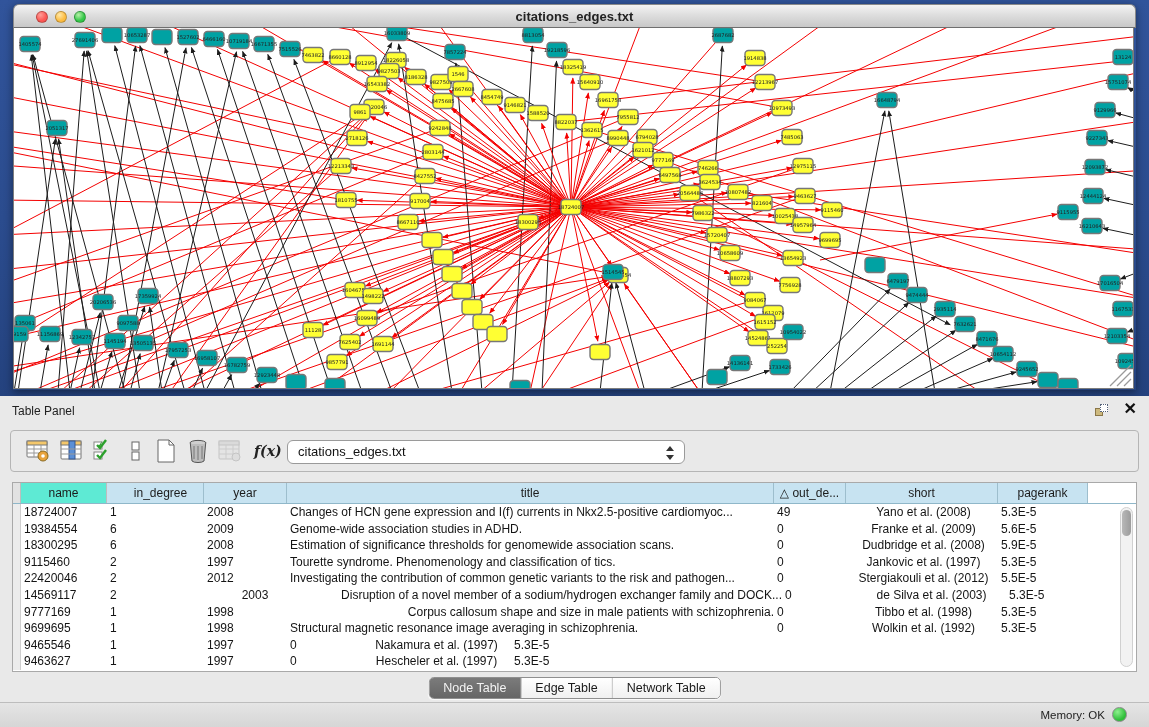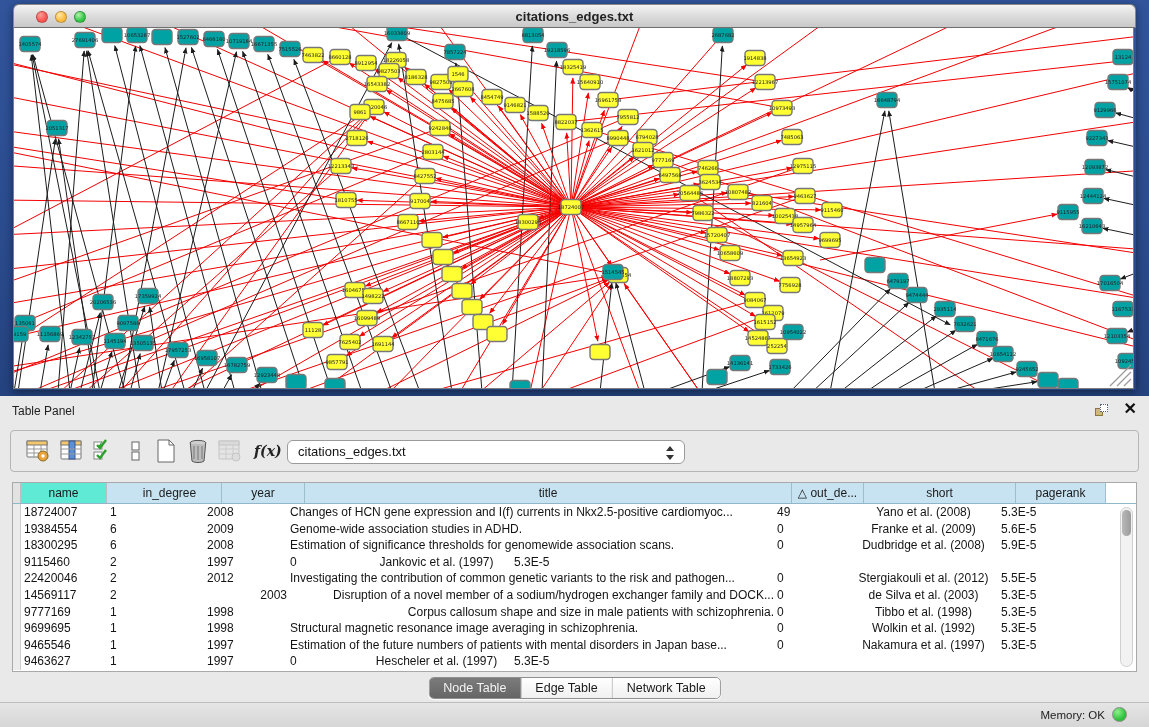--- a/index.html
+++ b/index.html
@@ -628,21 +628,21 @@
             <span class="up"></span>
             <span class="dn"></span>
           </span>
       </div>
     </div>
 
     <div id="table-wrap">
       <div id="thead">
           <div class="th gutter" style="width: 8px;"></div>
           <div class="th gray" style="width: 86px;">name</div>
-          <div class="th" style="width: 115px; padding-left: 11px;">in_degree</div>
+          <div class="th" style="width: 97px; padding-left: 11px;">in_degree</div>
           <div class="th" style="width: 83px;">year</div>
           <div class="th" style="width: 487px;">title</div>
           <div class="th" style="width: 72px;">△ out_de...</div>
           <div class="th" style="width: 152px;">short</div>
           <div class="th" style="width: 90px;">pagerank</div>
         </div>
       <div id="tbody">
           <div class="tr">
             <div class="td gutter" style="width: 8px;"></div>
             <div class="td" style="width: 86px; text-align: left;">18724007</div>
@@ -671,39 +671,40 @@
             <div class="td" style="width: 487px; text-align: left;">Estimation of significance thresholds for genomewide association scans.</div>
             <div class="td" style="width: 72px; text-align: left;">0</div>
             <div class="td" style="width: 152px; text-align: center;">Dudbridge et al. (2008)</div>
             <div class="td" style="width: 90px; text-align: left;">5.9E-5</div>
           </div>
           <div class="tr">
             <div class="td gutter" style="width: 8px;"></div>
             <div class="td" style="width: 86px; text-align: left;">9115460</div>
             <div class="td" style="width: 97px; text-align: left;">2</div>
             <div class="td" style="width: 83px; text-align: left;">1997</div>
+            <div class="td" style="width: 487px; text-align: left;">Tourette syndrome. Phenomenology and classification of tics.</div>
             <div class="td" style="width: 72px; text-align: left;">0</div>
             <div class="td" style="width: 152px; text-align: center;">Jankovic et al. (1997)</div>
             <div class="td" style="width: 90px; text-align: left;">5.3E-5</div>
           </div>
           <div class="tr">
             <div class="td gutter" style="width: 8px;"></div>
             <div class="td" style="width: 86px; text-align: left;">22420046</div>
             <div class="td" style="width: 97px; text-align: left;">2</div>
             <div class="td" style="width: 83px; text-align: left;">2012</div>
             <div class="td" style="width: 487px; text-align: left;">Investigating the contribution of common genetic variants to the risk and pathogen...</div>
             <div class="td" style="width: 72px; text-align: left;">0</div>
             <div class="td" style="width: 152px; text-align: center;">Stergiakouli et al. (2012)</div>
             <div class="td" style="width: 90px; text-align: left;">5.5E-5</div>
           </div>
           <div class="tr">
             <div class="td gutter" style="width: 8px;"></div>
             <div class="td" style="width: 86px; text-align: left;">14569117</div>
             <div class="td" style="width: 97px; text-align: left;">2</div>
-            <div class="td" style="width: 83px; text-align: right;">2003</div>
+            <div class="td" style="width: 83px; text-align: center; margin-left: 8px;">2003</div>
             <div class="td" style="width: 487px; text-align: right;">Disruption of a novel member of a sodium/hydrogen exchanger family and DOCK...</div>
             <div class="td" style="width: 72px; text-align: left;">0</div>
             <div class="td" style="width: 152px; text-align: center;">de Silva et al. (2003)</div>
             <div class="td" style="width: 90px; text-align: left;">5.3E-5</div>
           </div>
           <div class="tr">
             <div class="td gutter" style="width: 8px;"></div>
             <div class="td" style="width: 86px; text-align: left;">9777169</div>
             <div class="td" style="width: 97px; text-align: left;">1</div>
             <div class="td" style="width: 83px; text-align: left;">1998</div>
@@ -720,21 +721,20 @@
             <div class="td" style="width: 487px; text-align: left;">Structural magnetic resonance image averaging in schizophrenia.</div>
             <div class="td" style="width: 72px; text-align: left;">0</div>
             <div class="td" style="width: 152px; text-align: center;">Wolkin et al. (1992)</div>
             <div class="td" style="width: 90px; text-align: left;">5.3E-5</div>
           </div>
           <div class="tr">
             <div class="td gutter" style="width: 8px;"></div>
             <div class="td" style="width: 86px; text-align: left;">9465546</div>
             <div class="td" style="width: 97px; text-align: left;">1</div>
             <div class="td" style="width: 83px; text-align: left;">1997</div>
-            <div class="td" style="width: 487px; text-align: left;">Estimation of the future numbers of patients with mental disorders in Japan base...</div>
             <div class="td" style="width: 72px; text-align: left;">0</div>
             <div class="td" style="width: 152px; text-align: center;">Nakamura et al. (1997)</div>
             <div class="td" style="width: 90px; text-align: left;">5.3E-5</div>
           </div>
           <div class="tr">
             <div class="td gutter" style="width: 8px;"></div>
             <div class="td" style="width: 86px; text-align: left;">9463627</div>
             <div class="td" style="width: 97px; text-align: left;">1</div>
             <div class="td" style="width: 83px; text-align: left;">1997</div>
             <div class="td" style="width: 72px; text-align: left;">0</div>

